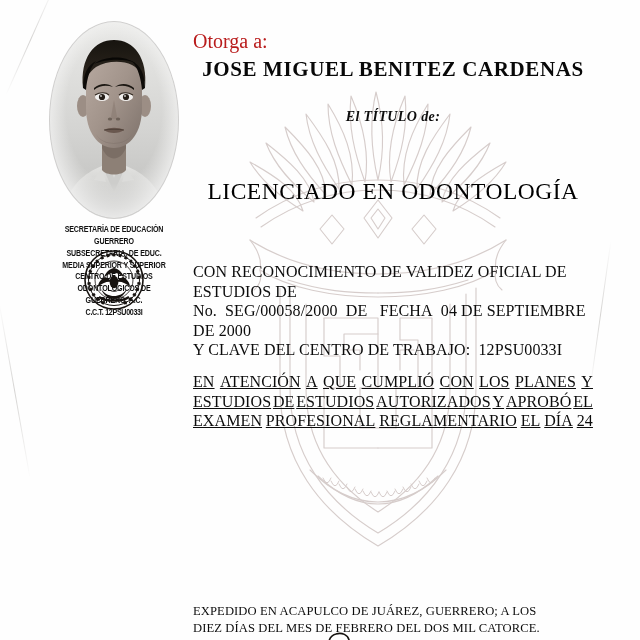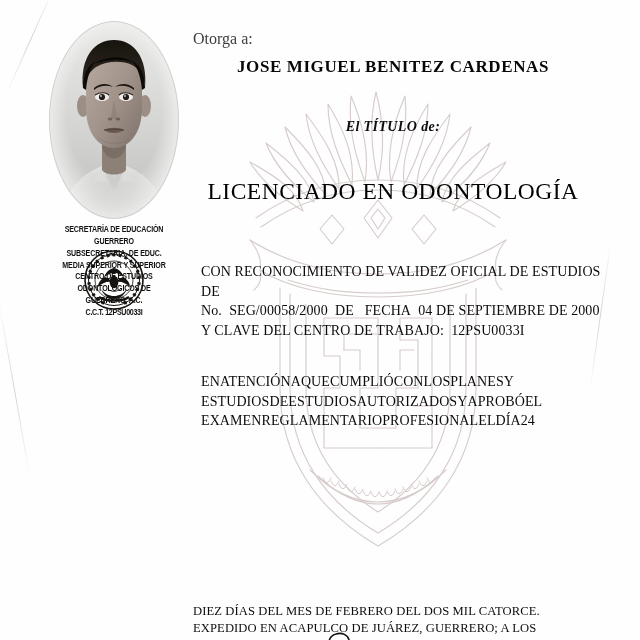--- a/index.html
+++ b/index.html
@@ -94,41 +94,41 @@
     left: 193px;
     top: 0;
     width: 400px;
     z-index: 2;
   }
 
   .lbl-otorga {
     position: absolute;
     left: 0px;
     top: 30px;
-    font-size: 16px;
-    color: #404040;
+    font-size: 20px;
+    color: #b91c1c;
   }
 
   .recipient-name {
     position: absolute;
     left: 0;
     top: 57px;
     width: 400px;
     text-align: center;
-    font-size: 17px;
+    font-size: 21px;
     font-weight: bold;
     letter-spacing: 0.6px;
     color: #080808;
     white-space: nowrap;
   }
 
   .lbl-titulo {
     position: absolute;
     left: 0;
-    top: 119px;
+    top: 109px;
     width: 400px;
     text-align: center;
     font-size: 14px;
     font-style: italic;
     font-weight: bold;
     letter-spacing: 0.4px;
     color: #0d0d0d;
   }
 
   .degree-title {
@@ -142,31 +142,32 @@
     letter-spacing: 0.5px;
     color: #000000;
     white-space: nowrap;
   }
 
   
   .para {
     position: absolute;
     left: 0;
     width: 400px;
-    font-size: 14px;
+    font-size: 16px;
     line-height: 19.5px;
     color: #0c0c0c;
     letter-spacing: 0.1px;
-    margin-left: 8px;
   }
   .para-accord { top: 262px; }
   .para-exam   { top: 372px; text-align: justify; }
   .justify-line {
     display: flex;
+    justify-content: space-between;
     white-space: nowrap;
+    text-decoration: underline;
   }
   .justify-line > span { display: inline-block; }
 
   .para b { font-weight: normal; }
 
   .para-issue {
     position: absolute;
     left: 0;
     top: 603px;
     width: 400px;
@@ -440,31 +441,31 @@
         <span>ESTUDIOS</span>
         <span>DE</span>
         <span>ESTUDIOS</span>
         <span>AUTORIZADOS</span>
         <span>Y</span>
         <span>APROBÓ</span>
         <span>EL</span>
       </div>
       <div class="justify-line">
         <span>EXAMEN</span>
+        <span>PROFESIONAL</span>
         <span>REGLAMENTARIO</span>
-        <span>PROFESIONAL</span>
         <span>EL</span>
         <span>DÍA</span>
         <span>24</span>
       </div>
     </div>
 
     <div class="para-issue">
+      <div>EXPEDIDO EN ACAPULCO DE JUÁREZ, GUERRERO;  A  LOS</div>
       <div>DIEZ  DÍAS DEL MES  DE FEBRERO DEL DOS MIL CATORCE.</div>
-      <div>EXPEDIDO EN ACAPULCO DE JUÁREZ, GUERRERO;  A  LOS</div>
     </div>
   </div>
 
   <svg class="signature-mark" viewBox="0 0 40 18" xmlns="http://www.w3.org/2000/svg">
     <path d="M6 18 C2 12 4 5 11 3 C17 1 23 4 24 9 C25 14 22 18 18 18" fill="none" stroke="#14110e" stroke-width="1.6" stroke-linecap="round"></path>
   </svg>
 
 </div>
 
 </body></html>

